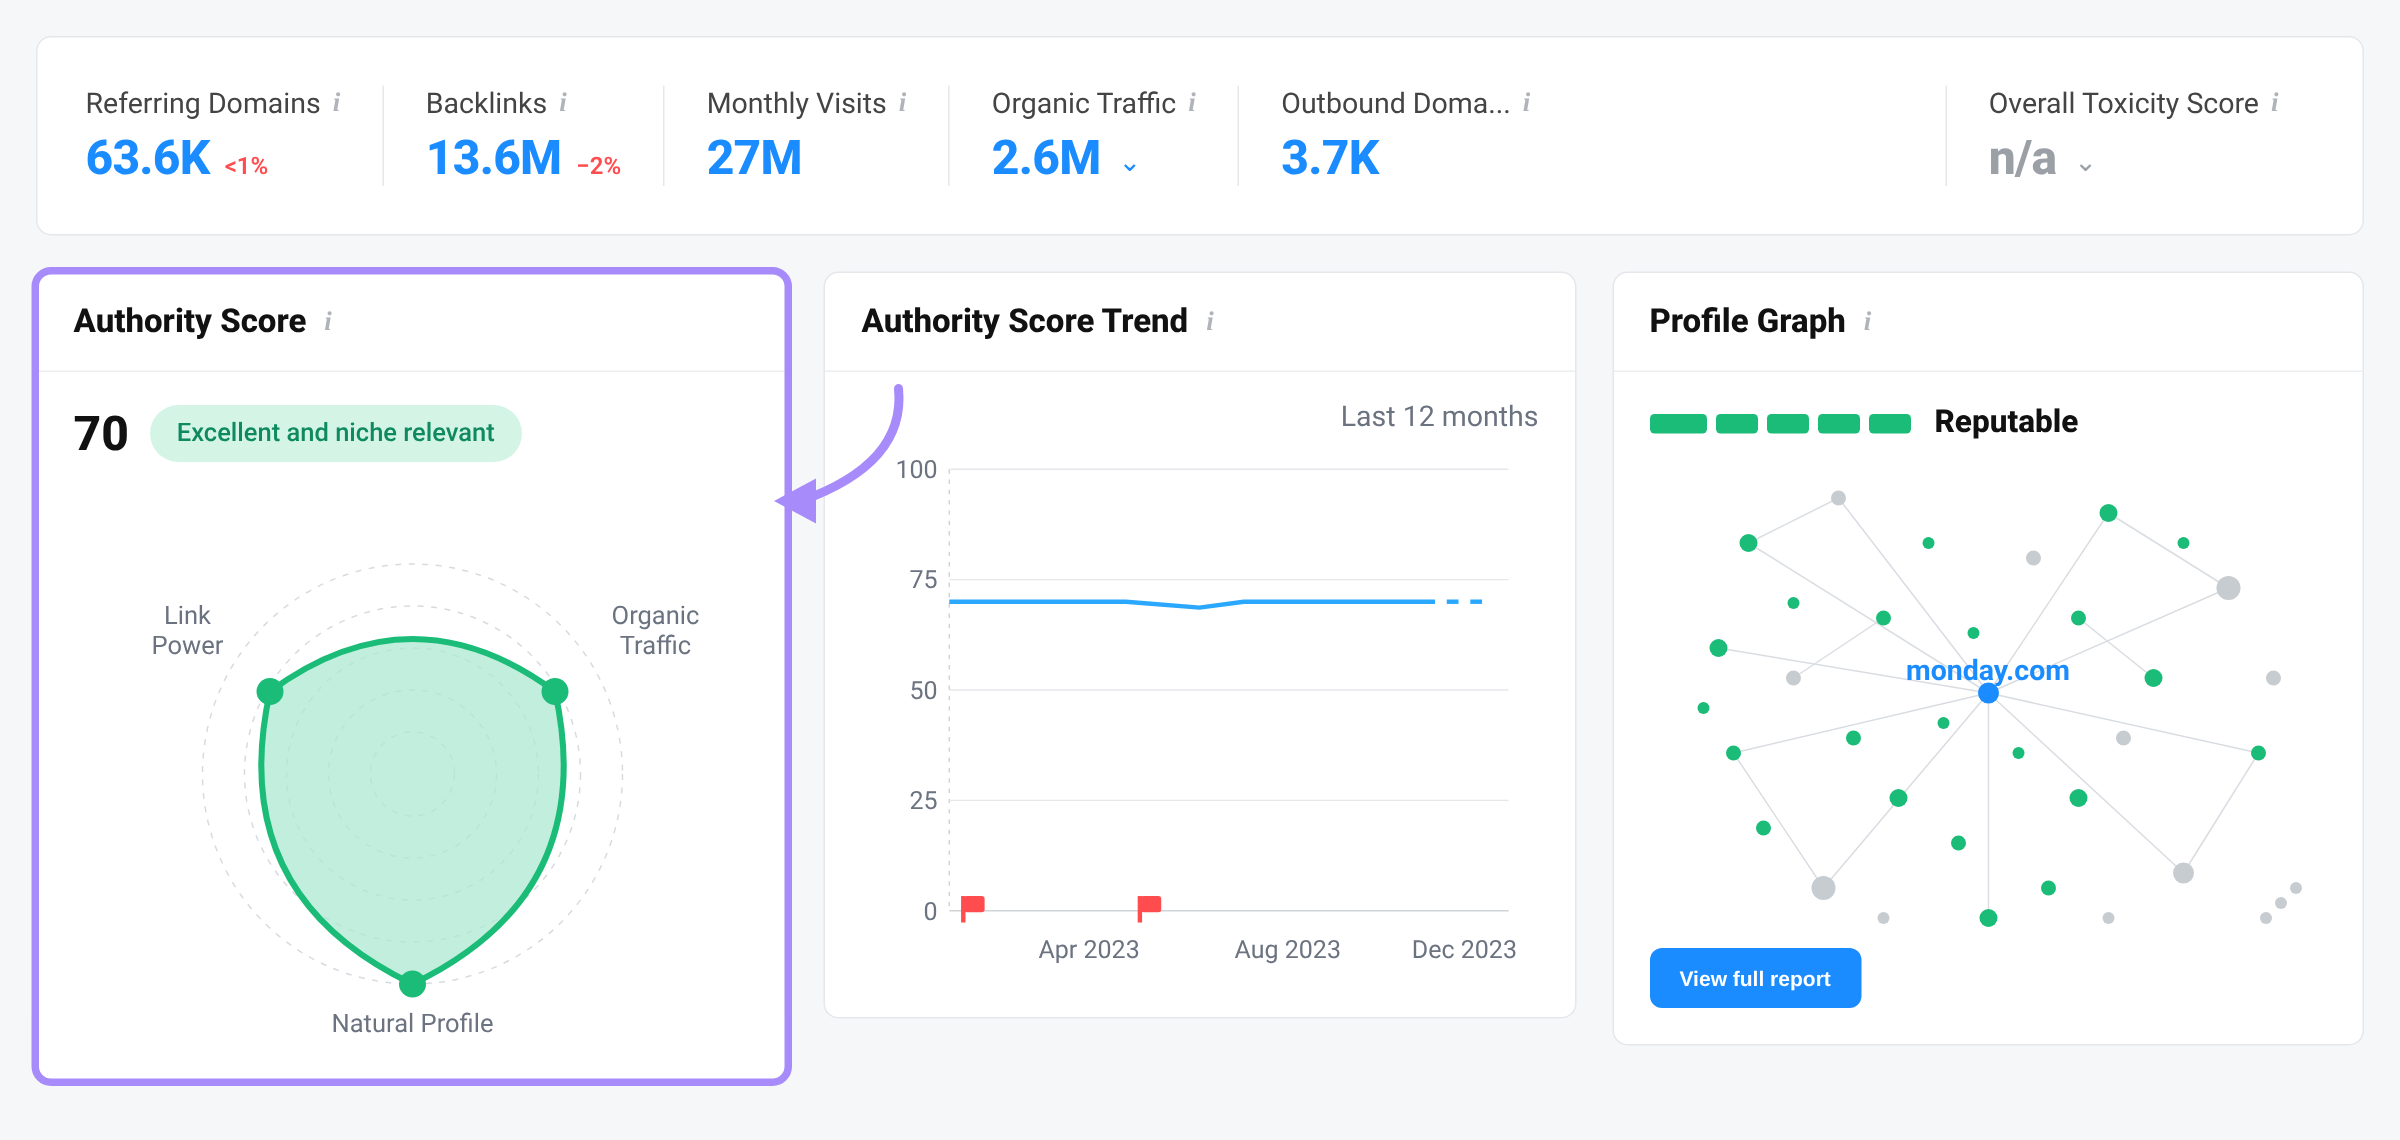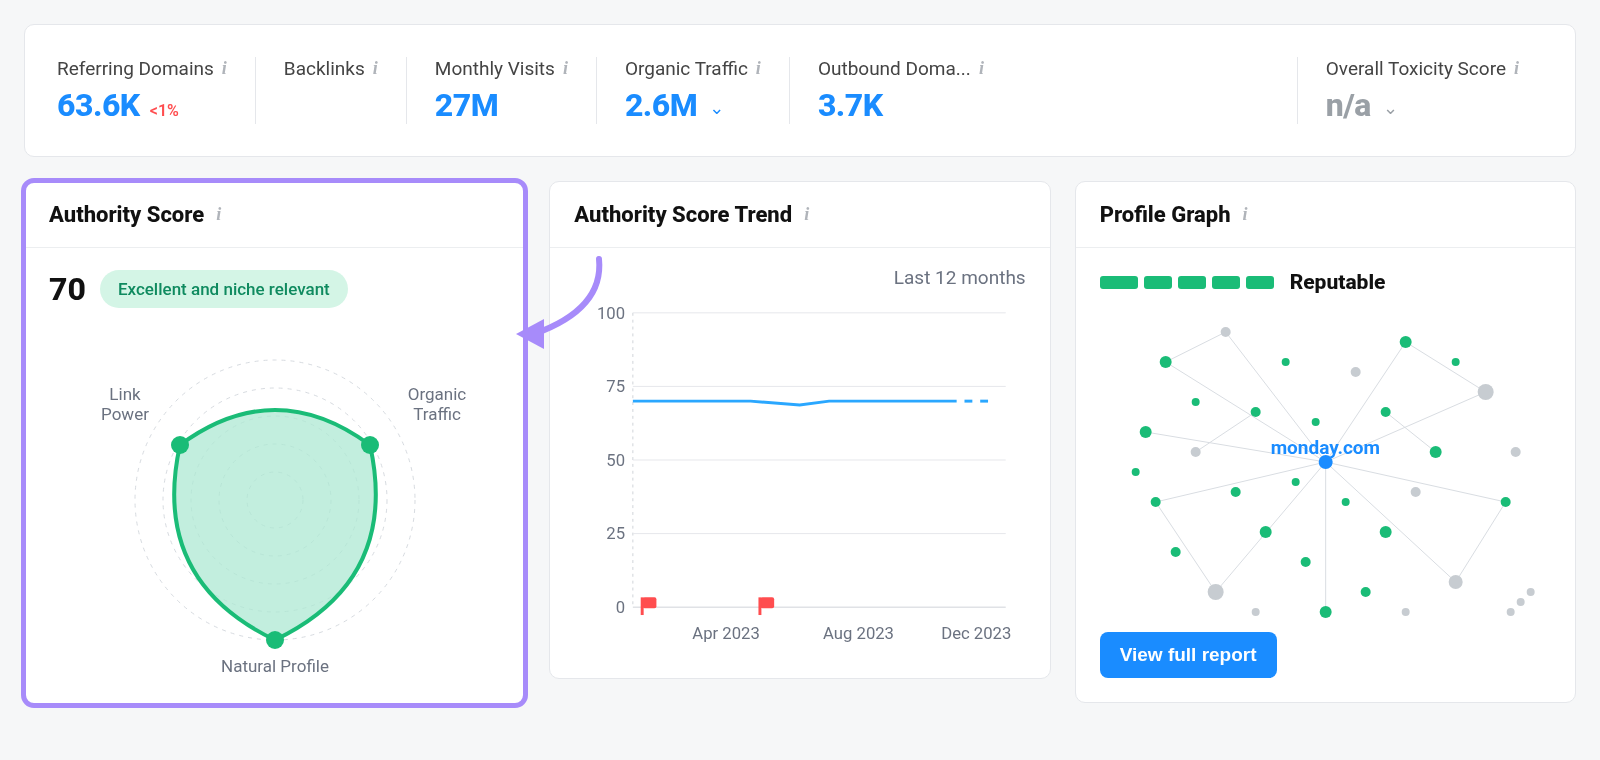--- a/index.html
+++ b/index.html
@@ -16,42 +16,42 @@
   .chevron { color:#1a8cff; font-size:18px; margin-left:2px; display:inline-block; transform:translateY(-2px); }
   .chevron.na { color:#9aa0a6; }
 
   .cards { display:flex; gap:24px; margin-top:24px; align-items:flex-start; position:relative; }
   .card { background:#fff; border:1px solid #e5e7eb; border-radius:10px; flex:1 1 0; display:flex; flex-direction:column; min-width:0; }
   .card.highlight { outline:5px solid #a78bfa; outline-offset:-2px; }
   .card-header { padding:20px 24px; border-bottom:1px solid #eceef0; display:flex; align-items:center; gap:12px; }
   .card-title { font-size:22px; font-weight:800; color:#111; }
   .card-body { padding:22px 24px 24px; flex:1; position:relative; }
 
-  .as-top { display:flex; align-items:center; gap:14px; margin-bottom:12px; }
+  .as-top { display:flex; align-items:center; gap:14px; margin-bottom:28px; }
   .as-score { font-size:32px; font-weight:800; color:#111; }
   .as-badge { background:#d4f5e6; color:#0f8a5f; font-size:17px; font-weight:500; padding:9px 18px; border-radius:999px; }
   .radar-wrap { display:flex; justify-content:center; margin-top:10px; }
   .axis-label { font-size:17px; fill:#6b7280; }
 
   .trend-range { position:absolute; right:24px; top:18px; font-size:19px; color:#6b7280; }
   .y-tick { font-size:17px; fill:#6b7280; text-anchor:end; }
   .x-tick { font-size:17px; fill:#6b7280; text-anchor:middle; }
   .grid-line { stroke:#e5e7eb; stroke-width:1; }
   .axis-line { stroke:#cfd3d8; stroke-width:1; }
   .trend-line { stroke:#2aa7ff; stroke-width:3; fill:none; }
   .flag { fill:#ff4d4f; }
 
   .ng-rating { display:flex; align-items:center; gap:16px; margin-bottom:8px; }
   .seg-bar { display:flex; gap:6px; }
   .seg { width:28px; height:13px; border-radius:3px; background:#1abc77; }
   .seg:first-child { width:38px; }
   .ng-label { font-size:21px; font-weight:800; }
   .ng-graph { height:330px; position:relative; }
   .center-label { position:absolute; left:50%; top:44%; transform:translate(-50%,-50%); font-size:19px; font-weight:700; color:#1a8cff; }
-  .view-btn { display:inline-block; background:#1a8cff; color:#fff; border:none; border-radius:8px; padding:12px 20px; font-size:19px; font-weight:700; cursor:pointer; }
+  .view-btn { display:inline-block; background:#1a8cff; color:#fff; border:none; border-radius:8px; padding:12px 20px; font-size:14px; font-weight:700; cursor:pointer; }
 
   .arrow-overlay { position:absolute; left:480px; top:68px; pointer-events:none; }
 </style>
 </head>
 <body>
 
 <div class="metrics-bar">
   <div class="metric">
     <div class="metric-label">
       <span>Referring Domains</span>
@@ -59,20 +59,24 @@
     </div>
     <div class="metric-value-row">
       <span class="metric-value">63.6K</span>
       <span class="metric-delta">&lt;1%</span>
     </div>
   </div>
   <div class="metric">
     <div class="metric-label">
       <span>Backlinks</span>
       <span class="info-icon">i</span>
+    </div>
+    <div class="metric-value-row">
+      <span class="metric-value">13.6M</span>
+      <span class="metric-delta">−2%</span>
     </div>
   </div>
   <div class="metric">
     <div class="metric-label">
       <span>Monthly Visits</span>
       <span class="info-icon">i</span>
     </div>
     <div class="metric-value-row">
       <span class="metric-value">27M</span>
     </div>

